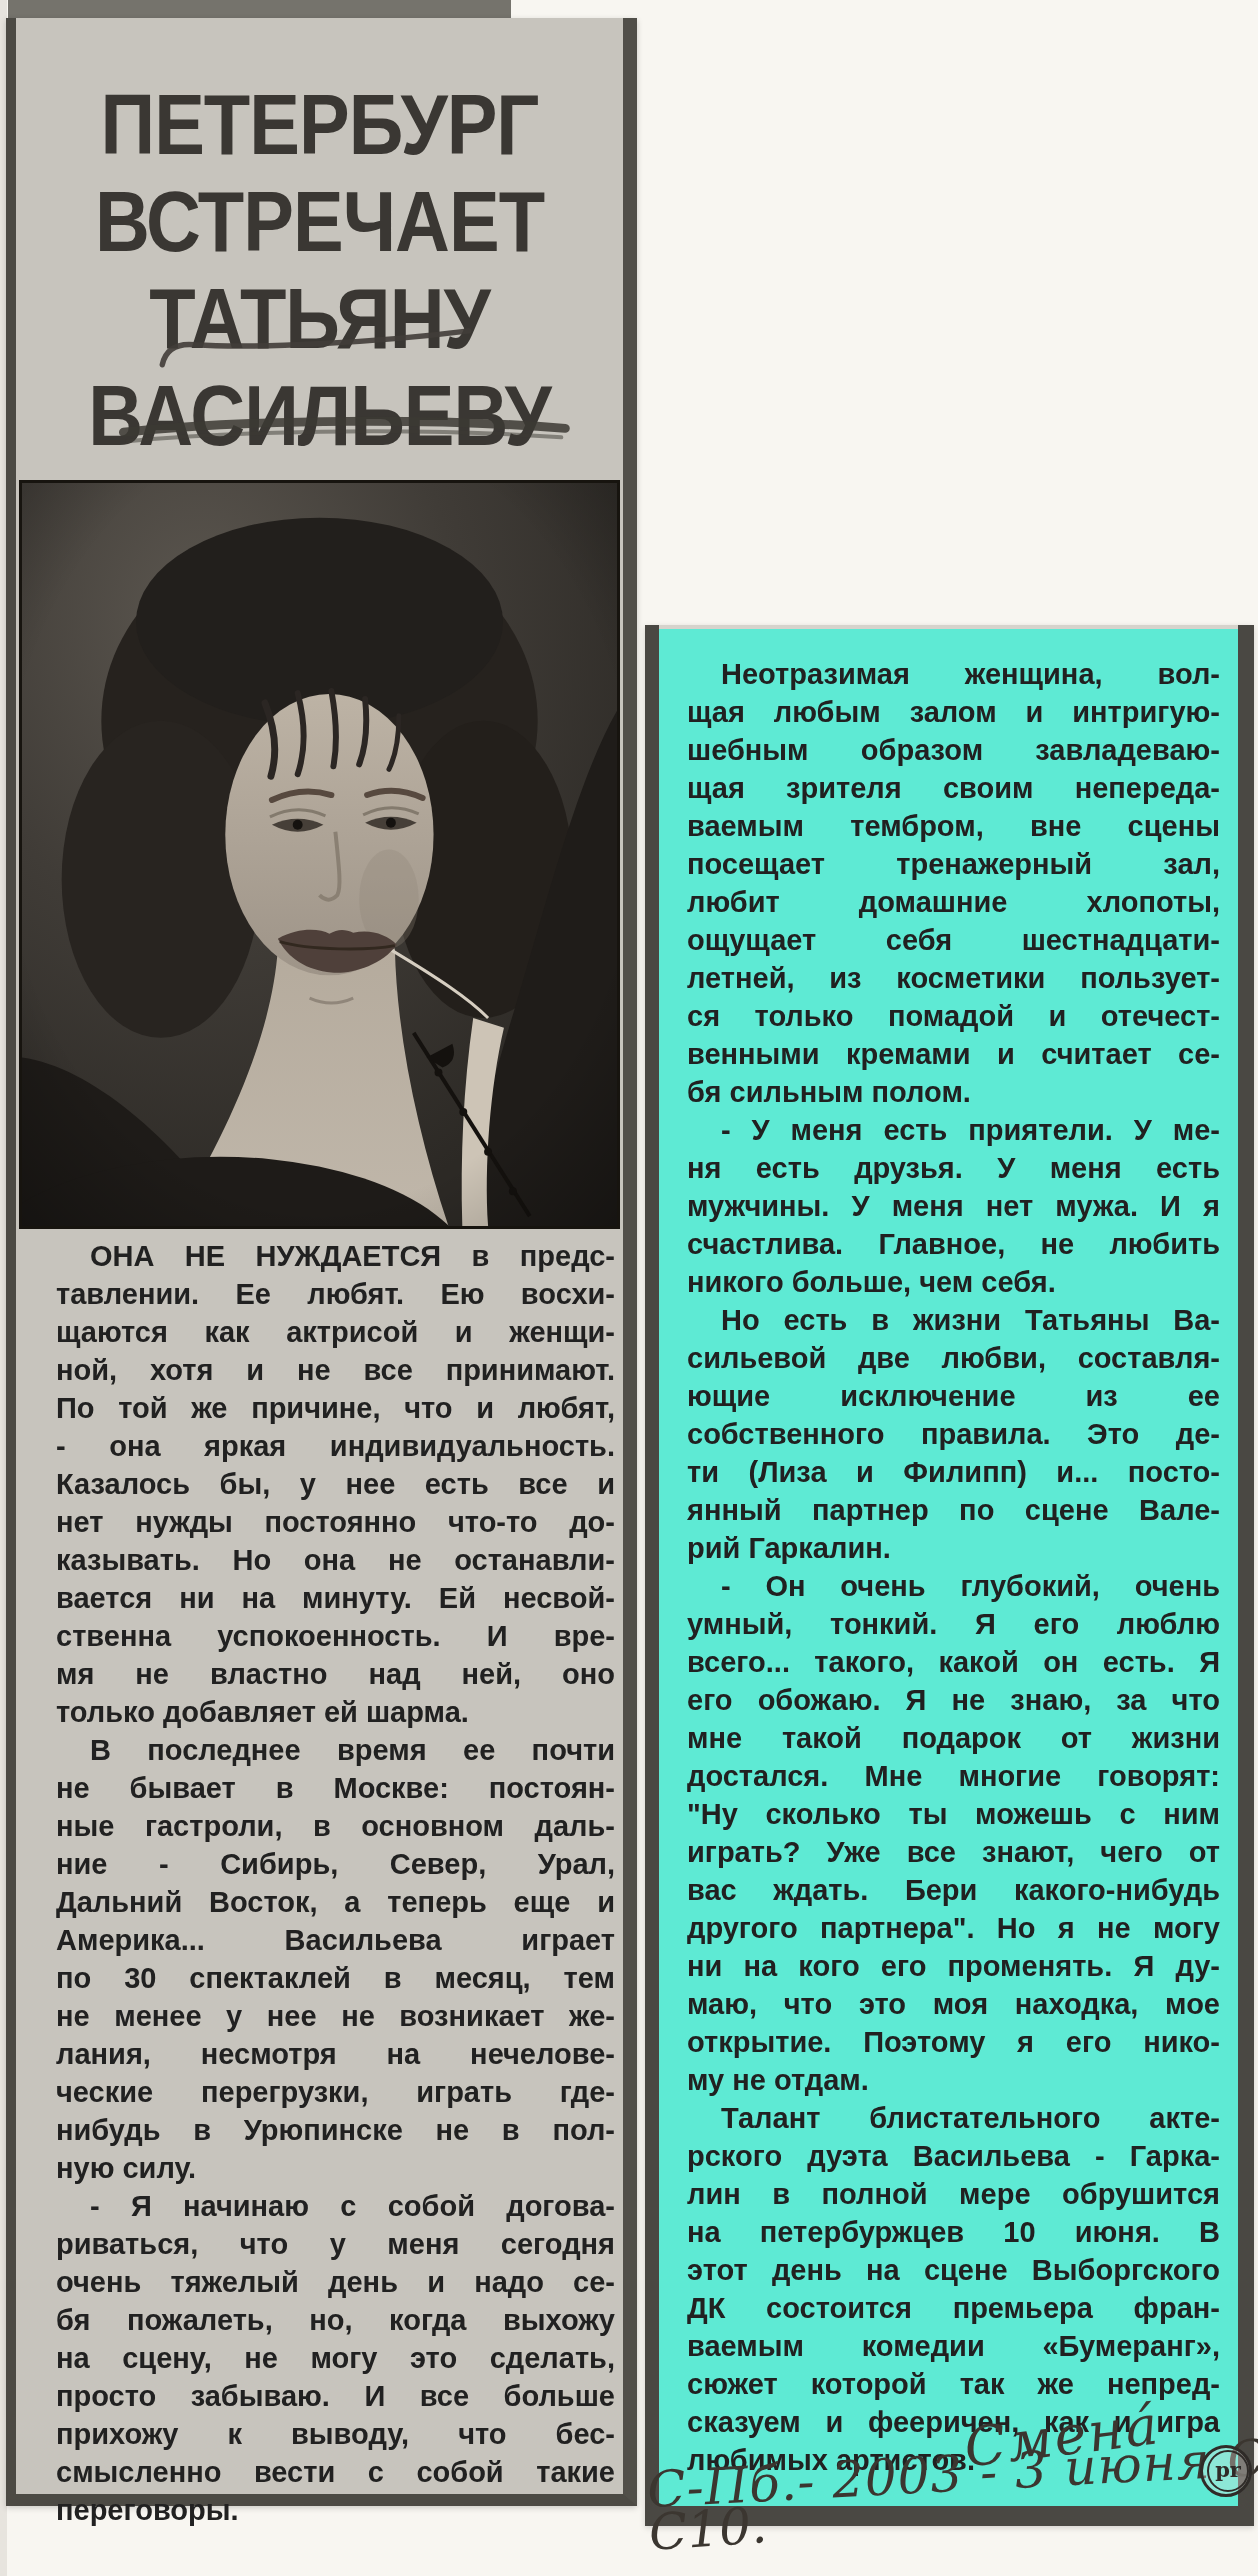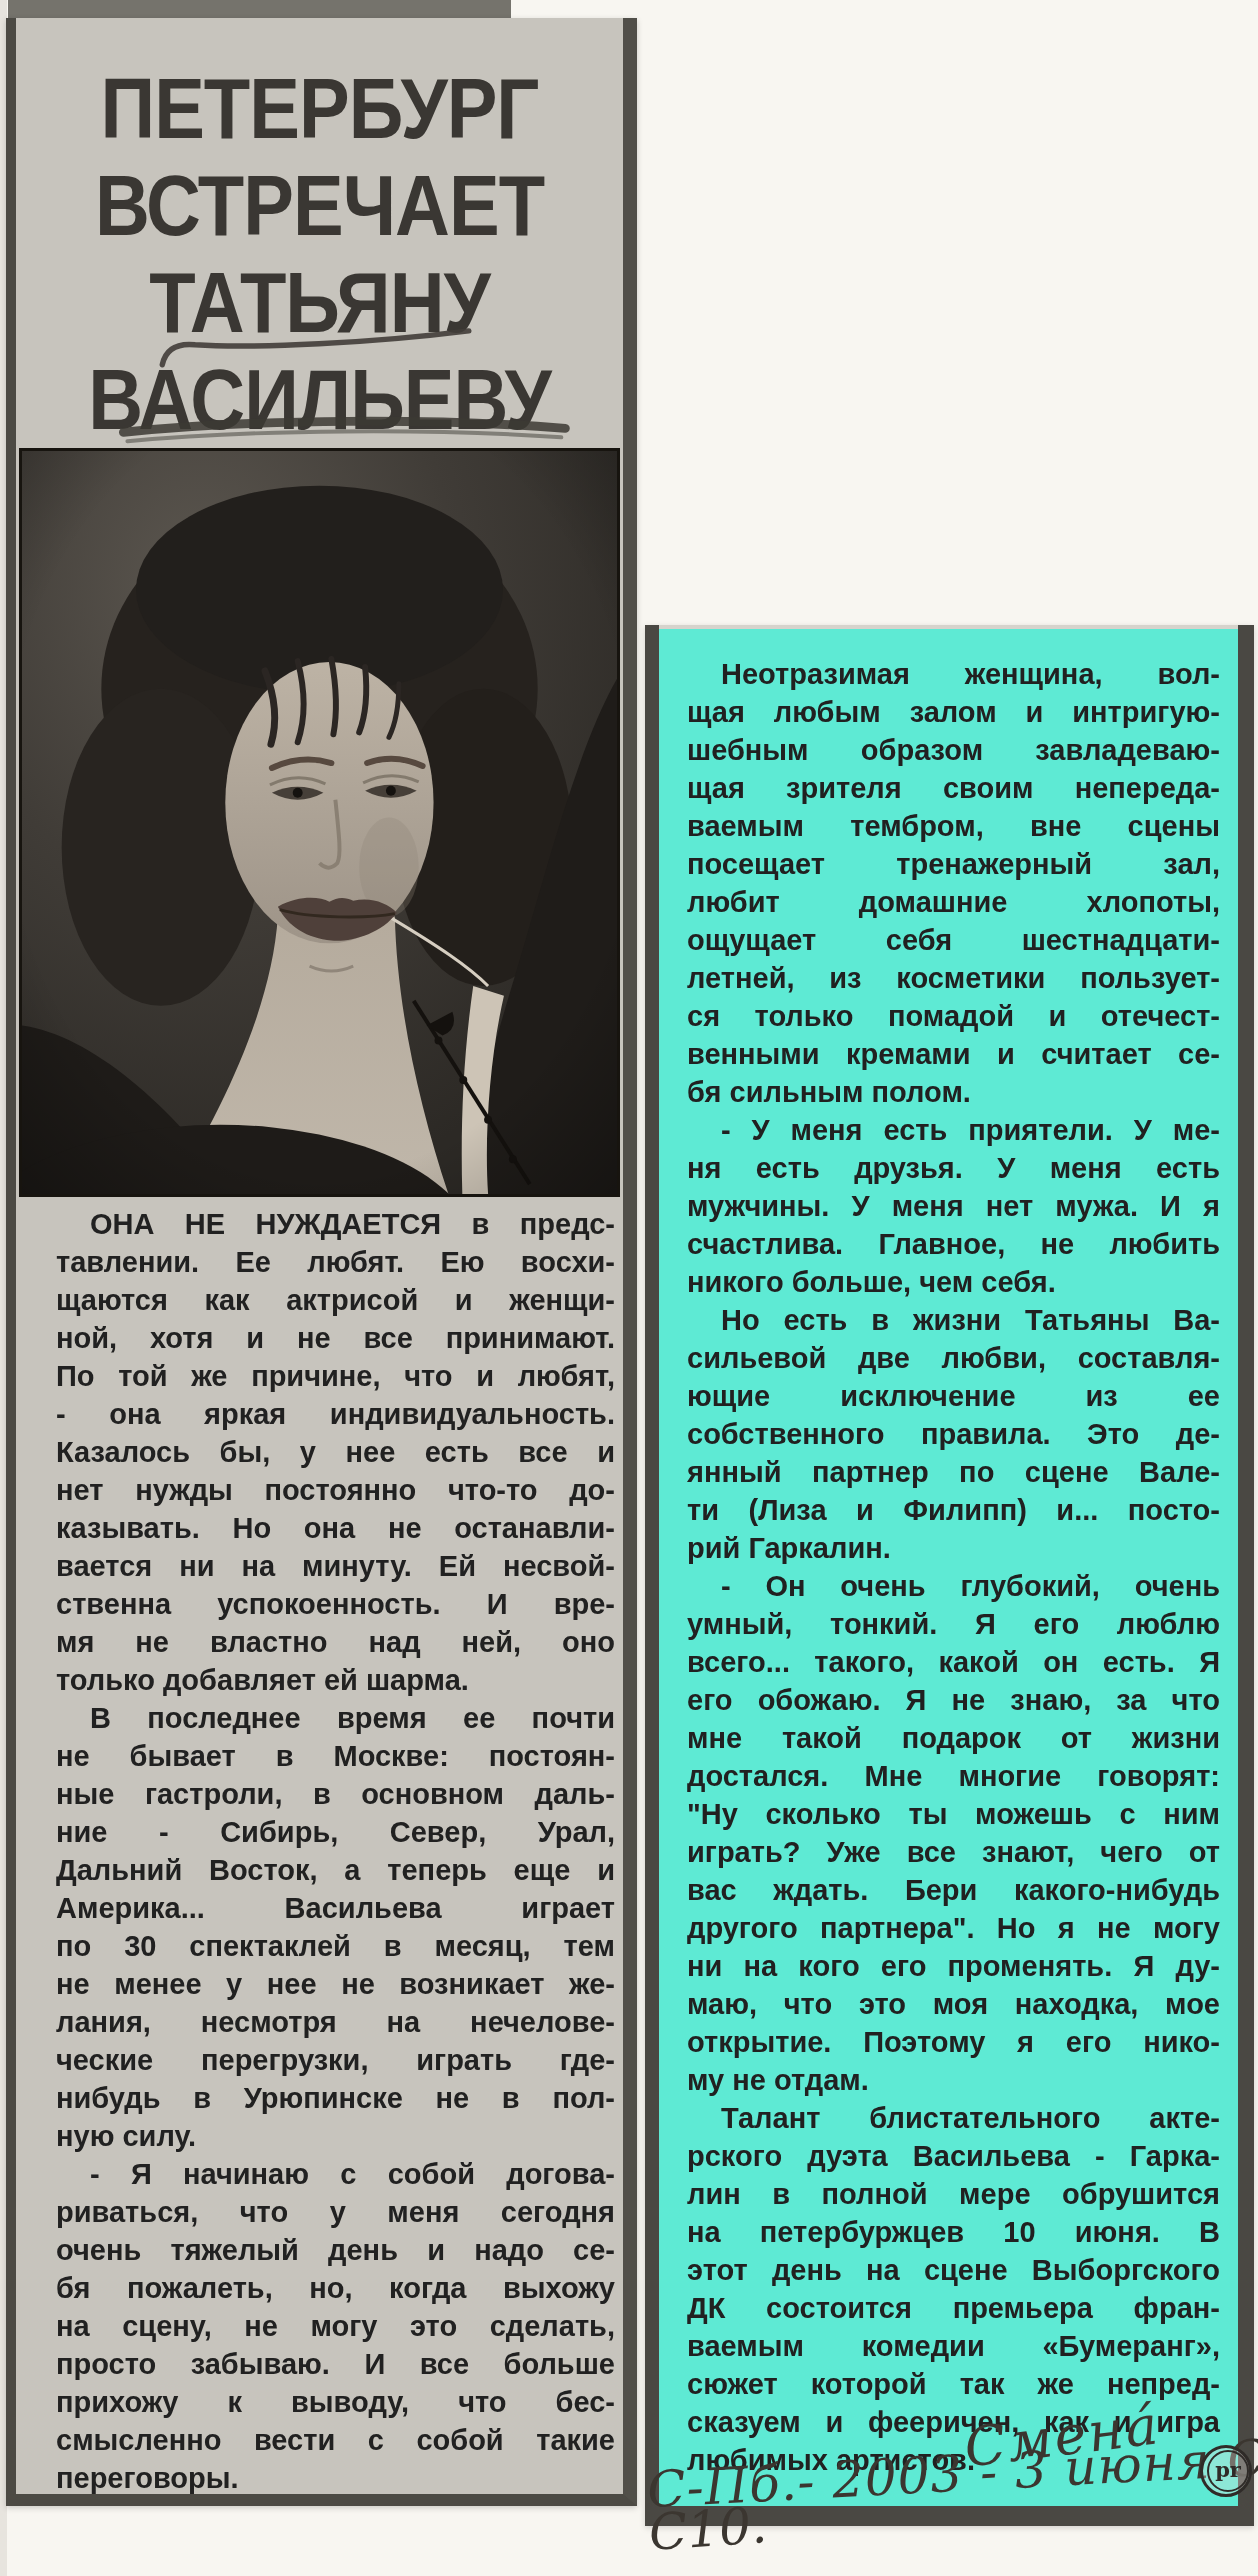--- a/index.html
+++ b/index.html
@@ -6,21 +6,21 @@
   .page{position:relative;width:1258px;height:2576px;background:#f8f6f1;overflow:hidden;
         font-family:"Liberation Sans",sans-serif;}
   .page-edge{position:absolute;left:0;top:0;width:7px;height:2576px;background:#e7e4de;}
 
   
   .top-strip{position:absolute;left:8px;top:0;width:503px;height:18px;background:#75736c;}
   .clip-left{position:absolute;left:6px;top:18px;width:631px;height:2488px;
              background:#c7c4bd;box-sizing:border-box;
              border-left:10px solid #4c4a44;border-right:14px solid #514f49;border-bottom:12px solid #4c4a44;
              box-shadow:0 2px 6px rgba(0,0,0,.18);}
-  .headline{margin:0;padding:42px 0 0 0;}
+  .headline{margin:16px;padding:42px 0 0 0;}
   .hl-line{height:97px;line-height:97px;text-align:center;font-weight:bold;
            font-size:76px;color:#3a3733;letter-spacing:-1px;transform:scaleY(1.12);}
   .pen-marks{position:absolute;left:0;top:295px;width:607px;height:174px;z-index:6;pointer-events:none;}
   .photo{display:block;margin:0 auto;width:601px;height:749px;box-sizing:border-box;
          border:3px solid #17140f;background:#35322e;position:relative;z-index:1;}
   .photo svg{display:block;width:100%;height:100%;}
   .body-text{color:#212121;font-weight:bold;}
   .left-body{margin:8px 8px 0 40px;font-size:29px;line-height:38px;}
   .tline{text-align:justify;text-align-last:justify;white-space:normal;}
   .tline.tlast{text-align-last:left;}
@@ -199,22 +199,22 @@
           <div class="tline">ня есть друзья. У меня есть</div>
           <div class="tline">мужчины. У меня нет мужа. И я</div>
           <div class="tline">счастлива. Главное, не любить</div>
           <div class="tline tlast">никого больше, чем себя.</div>
         </div>
         <div class="para">
           <div class="tline">Но есть в жизни Татьяны Ва-</div>
           <div class="tline">сильевой две любви, составля-</div>
           <div class="tline">ющие исключение из ее</div>
           <div class="tline">собственного правила. Это де-</div>
+          <div class="tline">ти (Лиза и Филипп) и... посто-</div>
           <div class="tline">янный партнер по сцене Вале-</div>
-          <div class="tline">ти (Лиза и Филипп) и... посто-</div>
           <div class="tline tlast">рий Гаркалин.</div>
         </div>
         <div class="para">
           <div class="tline">- Он очень глубокий, очень</div>
           <div class="tline">умный, тонкий. Я его люблю</div>
           <div class="tline">всего... такого, какой он есть. Я</div>
           <div class="tline">его обожаю. Я не знаю, за что</div>
           <div class="tline">мне такой подарок от жизни</div>
           <div class="tline">достался. Мне многие говорят:</div>
           <div class="tline">"Ну сколько ты можешь с ним</div>

